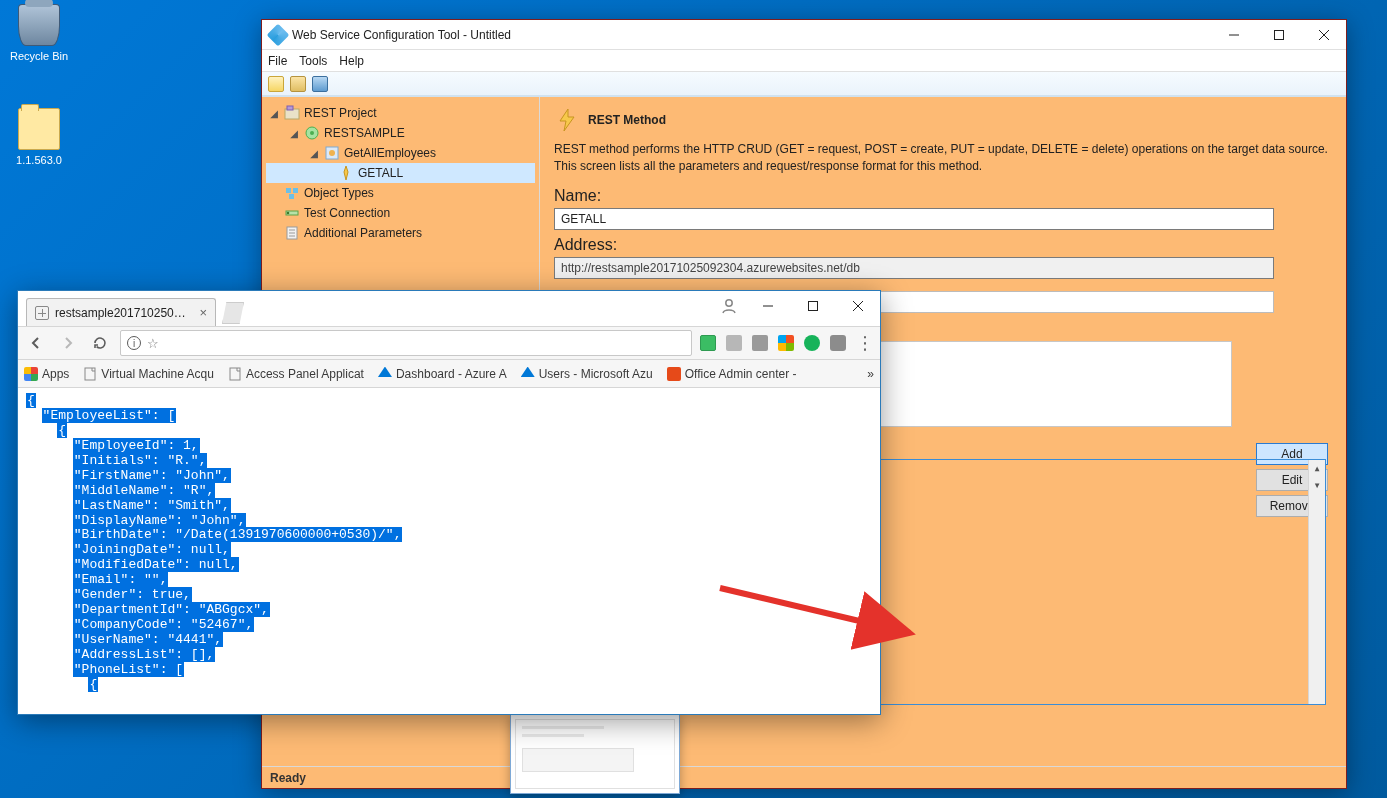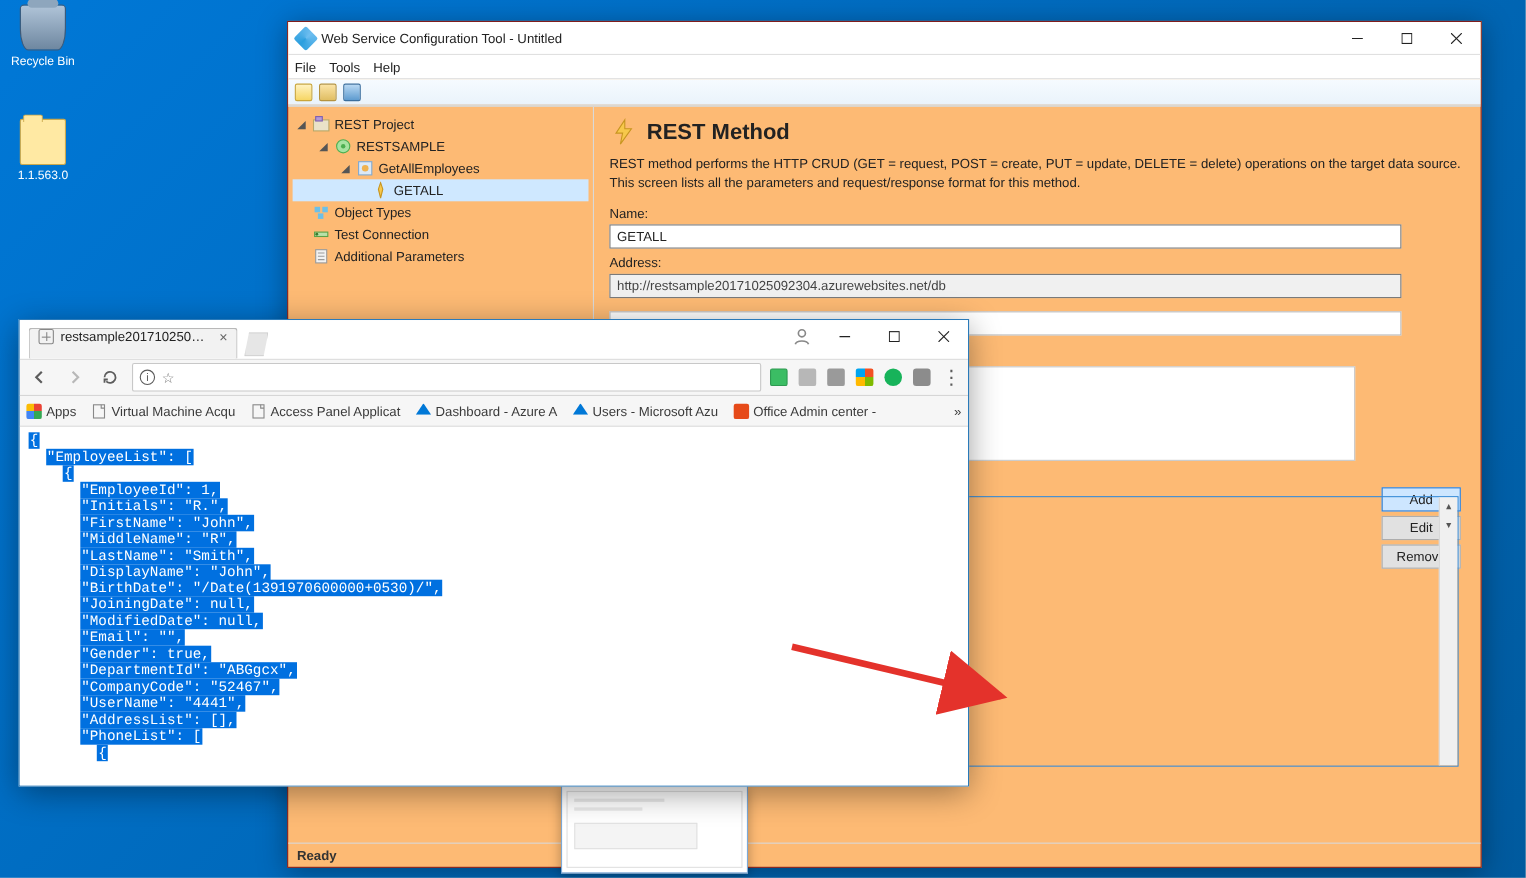--- a/index.html
+++ b/index.html
@@ -70,24 +70,24 @@
 
   .app-body{flex:1;display:flex;border-top:1px solid #d1e2ef;overflow:hidden;}
   .tree-pane{width:278px;border-right:1px solid #d9d9d9;padding:6px 4px;overflow:auto;}
   .tree-item{display:flex;align-items:center;height:20px;white-space:nowrap;font-size:12px;color:#222;}
   .tree-item.sel{background:#cfe8ff;}
   .tree-expander{width:12px;text-align:center;color:#555;font-size:10px;}
   .tree-ico{width:16px;height:16px;margin:0 4px;}
   .content-pane{flex:1;padding:10px 14px;overflow:auto;position:relative;}
 
   .panel-title{display:flex;align-items:center;gap:8px;margin-bottom:8px;}
-  .panel-title h2{font-size:20px;font-weight:600;margin:0;color:#222;}
+  .panel-title h2{font-size:12px;font-weight:600;margin:0;color:#222;}
   .bolt-ico{width:26px;height:26px;}
   .desc{font-size:12px;color:#222;line-height:1.4;margin-bottom:12px;}
-  .field-label{font-size:12px;color:#222;margin-bottom:3px;margin-top:6px;}
+  .field-label{font-size:16px;color:#222;margin-bottom:3px;margin-top:6px;}
   .textbox{width:720px;max-width:98%;height:22px;border:1px solid #7a7a7a;padding:2px 6px;font-size:12px;background:#fff;color:#222;}
   .textbox.readonly{background:#f0f0f0;color:#444;}
 
   .side-btns{position:absolute;right:18px;top:346px;display:flex;flex-direction:column;gap:4px;}
   .side-btn{width:72px;height:22px;background:#e1e1e1;border:1px solid #adadad;font-size:12px;color:#222;display:flex;align-items:center;justify-content:center;}
   .side-btn.sel{background:#cde6ff;border-color:#2a7bd1;}
 
   .sample-resp-label{font-size:12px;color:#222;margin-top:100px;margin-bottom:4px;}
   .sample-resp-box{position:relative;border:1px solid #3a8dd8;padding:4px 6px;font-family:Consolas,monospace;font-size:12px;color:#222;line-height:1.35;white-space:pre;height:246px;overflow:hidden;width:calc(100% - 6px);}
   .sample-scroll{position:absolute;right:0;top:0;bottom:0;width:17px;background:#f0f0f0;border-left:1px solid #d6d6d6;display:flex;flex-direction:column;align-items:center;}
@@ -100,21 +100,21 @@
     position:absolute;
     top:290px;left:17px;width:864px;height:425px;
     background:#fff;border:1px solid #2a7ab9;box-shadow:0 6px 28px rgba(0,0,0,.4);
     display:flex;flex-direction:column;
   }
   .browser-titlearea{height:35px;background:#fff;position:relative;}
   .browser-winbtns{position:absolute;right:0;top:0;display:flex;}
   .browser-winbtns .winbtn{height:30px;}
   .person-ico{position:absolute;right:140px;top:4px;width:22px;height:22px;color:#888;border-radius:50%;display:flex;align-items:center;justify-content:center;font-size:18px;}
   .tabstrip{position:absolute;left:8px;bottom:0;display:flex;align-items:flex-end;height:29px;}
-  .tab{height:28px;background:#f2f2f2;border:1px solid #b8b8b8;border-bottom:none;border-radius:3px 3px 0 0;display:flex;align-items:flex-start;padding:0 8px 0 8px;gap:6px;font-size:12px;color:#222;max-width:190px;}
+  .tab{height:28px;background:#f2f2f2;border:1px solid #b8b8b8;border-bottom:none;border-radius:3px 3px 0 0;display:flex;align-items:center;padding:0 8px 0 8px;gap:6px;font-size:12px;color:#222;max-width:190px;}
   .tab .fav{width:14px;height:14px;border:1px solid #888;border-radius:2px;position:relative;flex:0 0 14px;}
   .tab .fav::before,.tab .fav::after{content:"";position:absolute;background:#888;}
   .tab .fav::before{left:2px;right:2px;top:6px;height:1px;}
   .tab .fav::after{top:2px;bottom:2px;left:6px;width:1px;}
   .tab .tabtext{overflow:hidden;text-overflow:ellipsis;white-space:nowrap;}
   .tab .close{margin-left:6px;color:#666;font-size:13px;}
   .new-tab{width:22px;height:22px;background:#e6e6e6;clip-path:polygon(20% 0,100% 0,80% 100%,0 100%);margin-left:6px;margin-bottom:2px;border:1px solid #ccc;}
   
   .addrbar{height:34px;border-top:1px solid #d6d6d6;border-bottom:1px solid #d6d6d6;background:#f6f6f6;display:flex;align-items:center;padding:0 6px;gap:8px;}
   .navbtn{width:24px;height:24px;display:flex;align-items:center;justify-content:center;color:#5c5c5c;}

